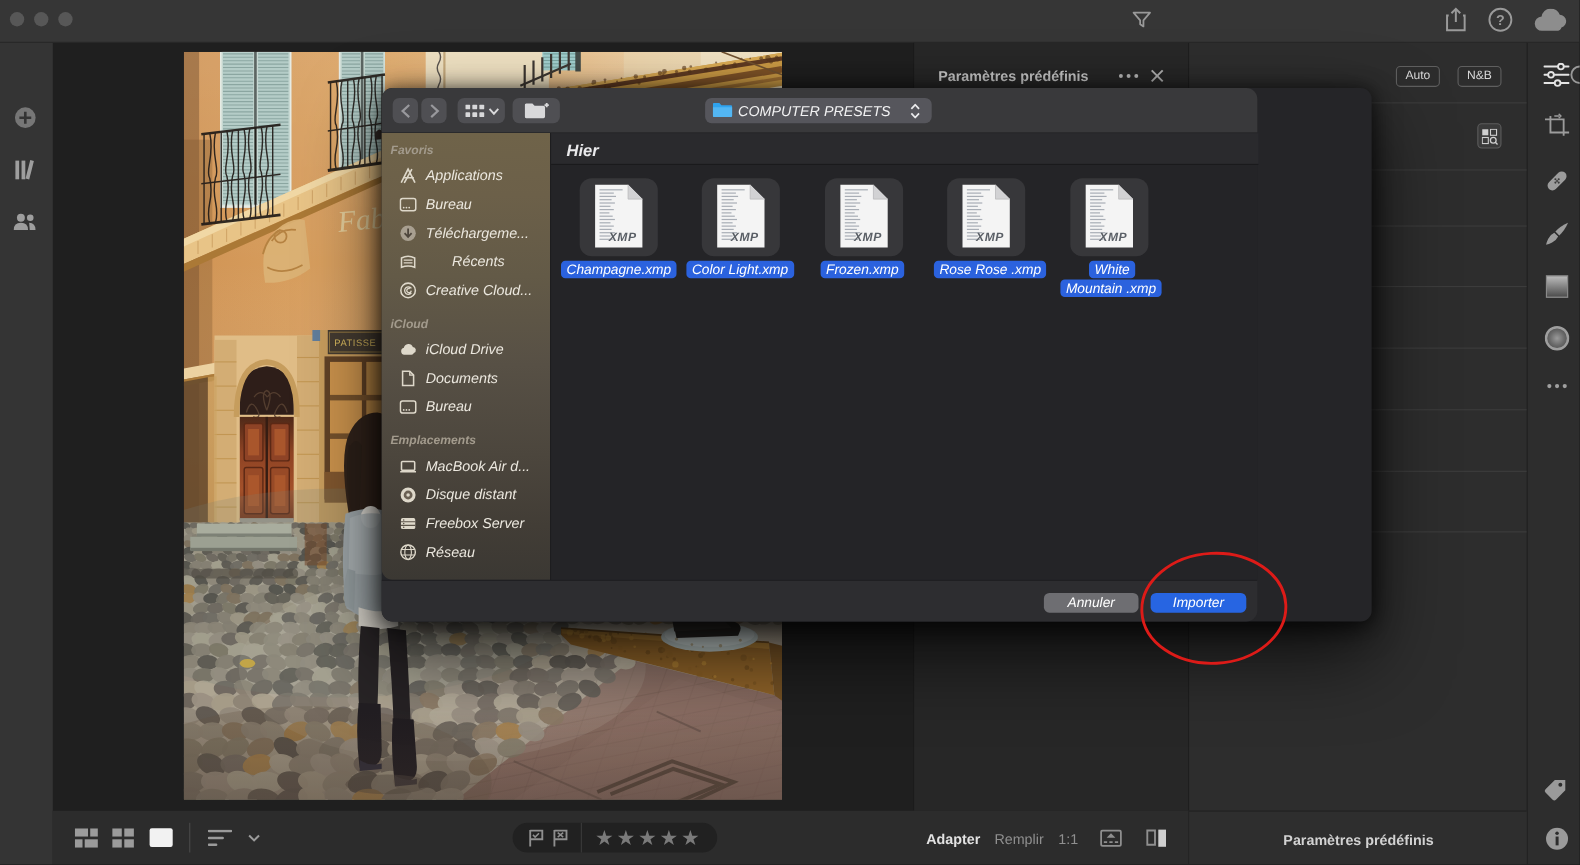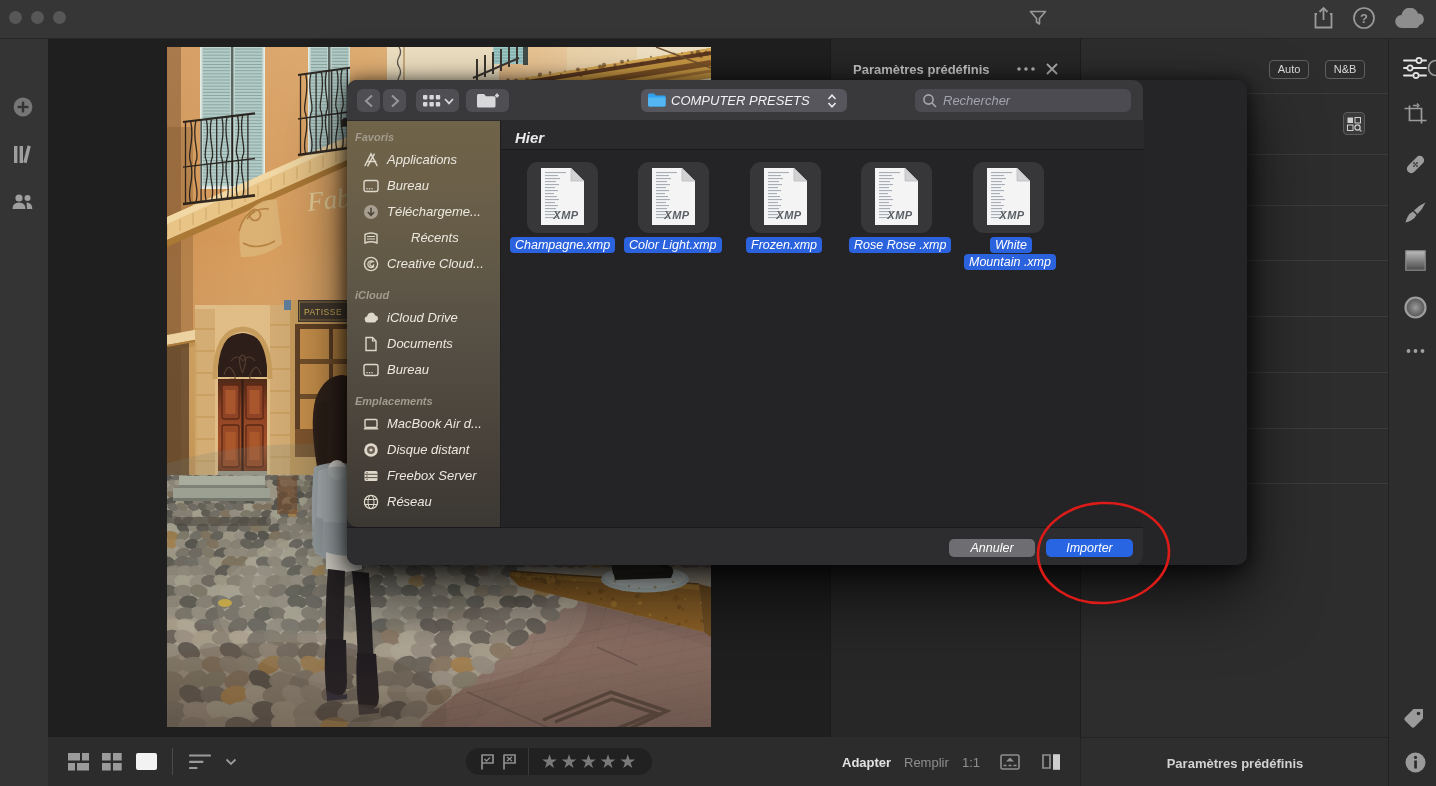--- a/index.html
+++ b/index.html
@@ -1937,27 +1937,20 @@
         <svg style="position:absolute;left:7px;top:4px" width="18" height="14" viewBox="0 0 18 14">
           <path d="M0 1.8 Q0 0.6 1.2 0.6 H6 L7.8 2.6 H16.4 Q17.6 2.6 17.6 3.8 V12 Q17.6 13.4 16.4 13.4 H1.2 Q0 13.4 0 12 Z" fill="#2fa3ef"></path>
           <path d="M0 4.6 H17.6 V12 Q17.6 13.4 16.4 13.4 H1.2 Q0 13.4 0 12 Z" fill="#53b6f3"></path>
         </svg>
         <span style="position:absolute; left:30px; top:3.5px; color:#f2f2f3; font-size:13px;">COMPUTER PRESETS</span>
         <svg style="position:absolute;left:186px;top:4.5px" width="10" height="14" viewBox="0 0 10 14">
           <path d="M1.5 5 L5 1.2 L8.5 5" fill="none" stroke="#eaeaec" stroke-width="1.6"></path>
           <path d="M1.5 9 L5 12.8 L8.5 9" fill="none" stroke="#eaeaec" stroke-width="1.6"></path>
         </svg>
       </div>
-      <div style="position:absolute; left:568px; top:9px; width:216px; height:23px; background:#4b4b51; border-radius:6px;">
-        <svg style="position:absolute;left:7px;top:4px" width="16" height="16" viewBox="0 0 16 16">
-          <circle cx="6.5" cy="6.5" r="4.6" fill="none" stroke="#a6a6ac" stroke-width="1.6"></circle>
-          <line x1="10" y1="10" x2="14" y2="14" stroke="#a6a6ac" stroke-width="1.6"></line>
-        </svg>
-        <span style="position:absolute; left:28px; top:4px; color:#a3a3ab; font-size:13px;">Rechercher</span>
-      </div>
     </div>
     <div id="dlg-side">
       <span class="shead" style="top:10px;">Favoris</span>
       <svg class="sic" style="top:31px" viewBox="0 0 16 16">
           <g stroke="#ded8ca" stroke-width="1.5" fill="none" stroke-linecap="round">
             <path d="M2 13.5 L8 1.8 L14 13.5"></path>
             <path d="M4.2 9.6 L12.6 9.6"></path>
             <path d="M11.2 2.2 L4.8 13.8"></path>
           </g>
         </svg>

